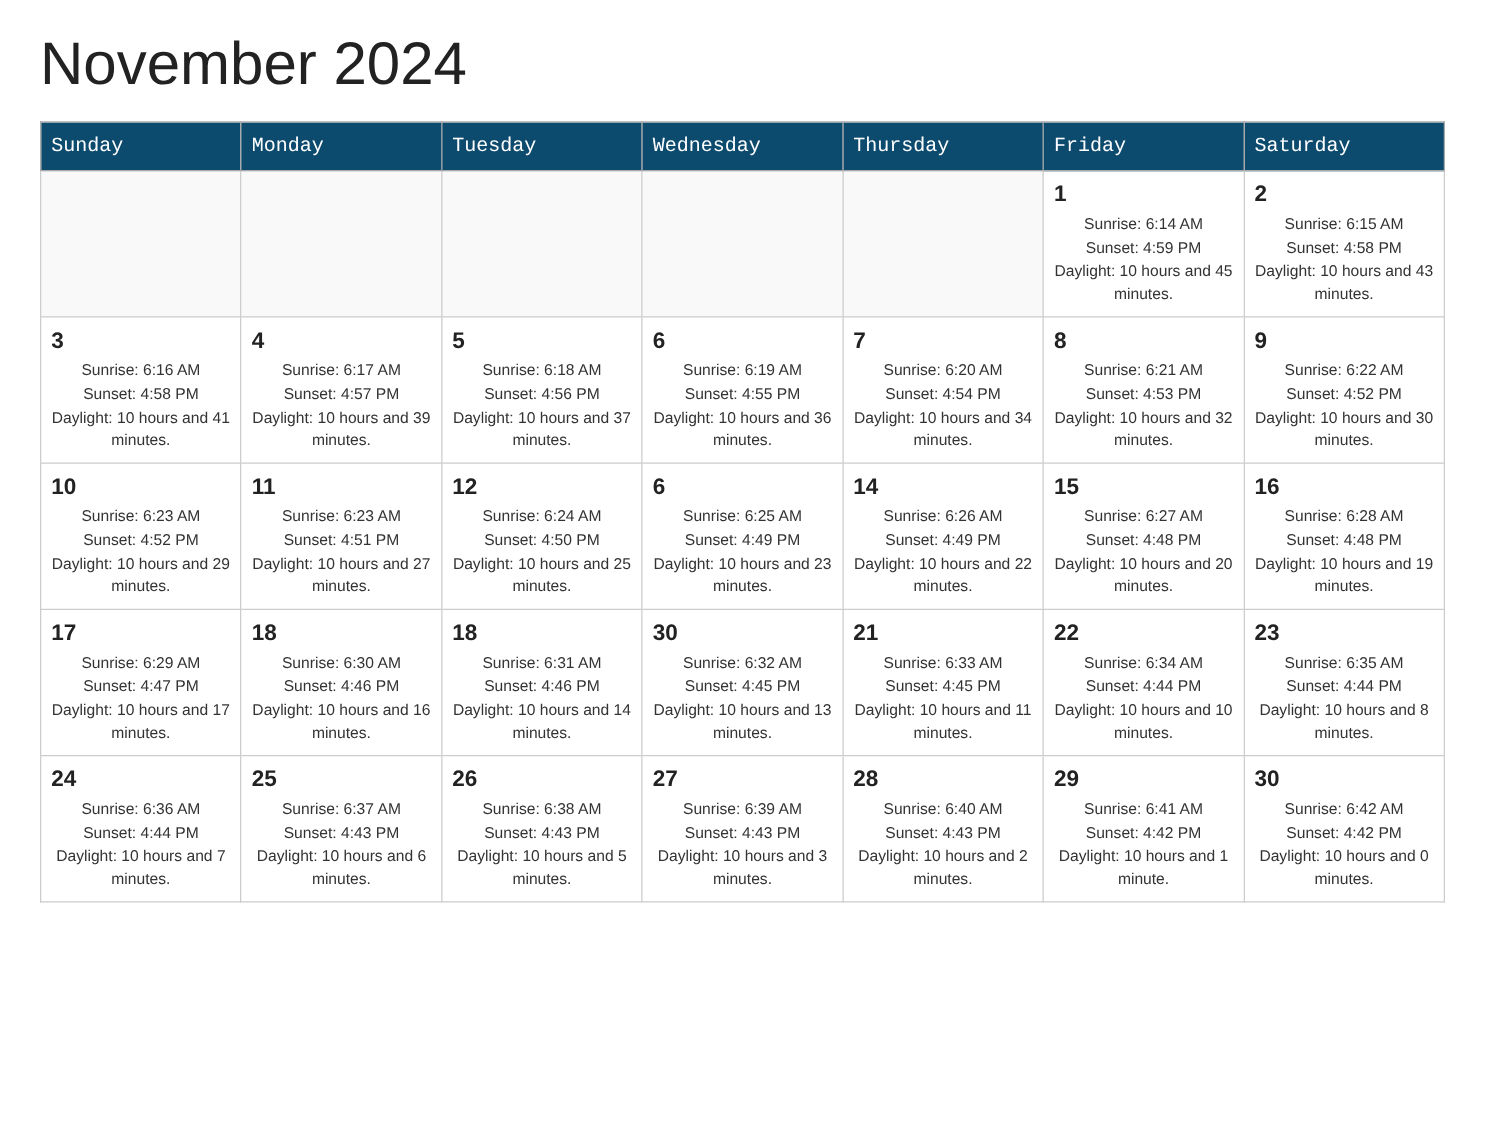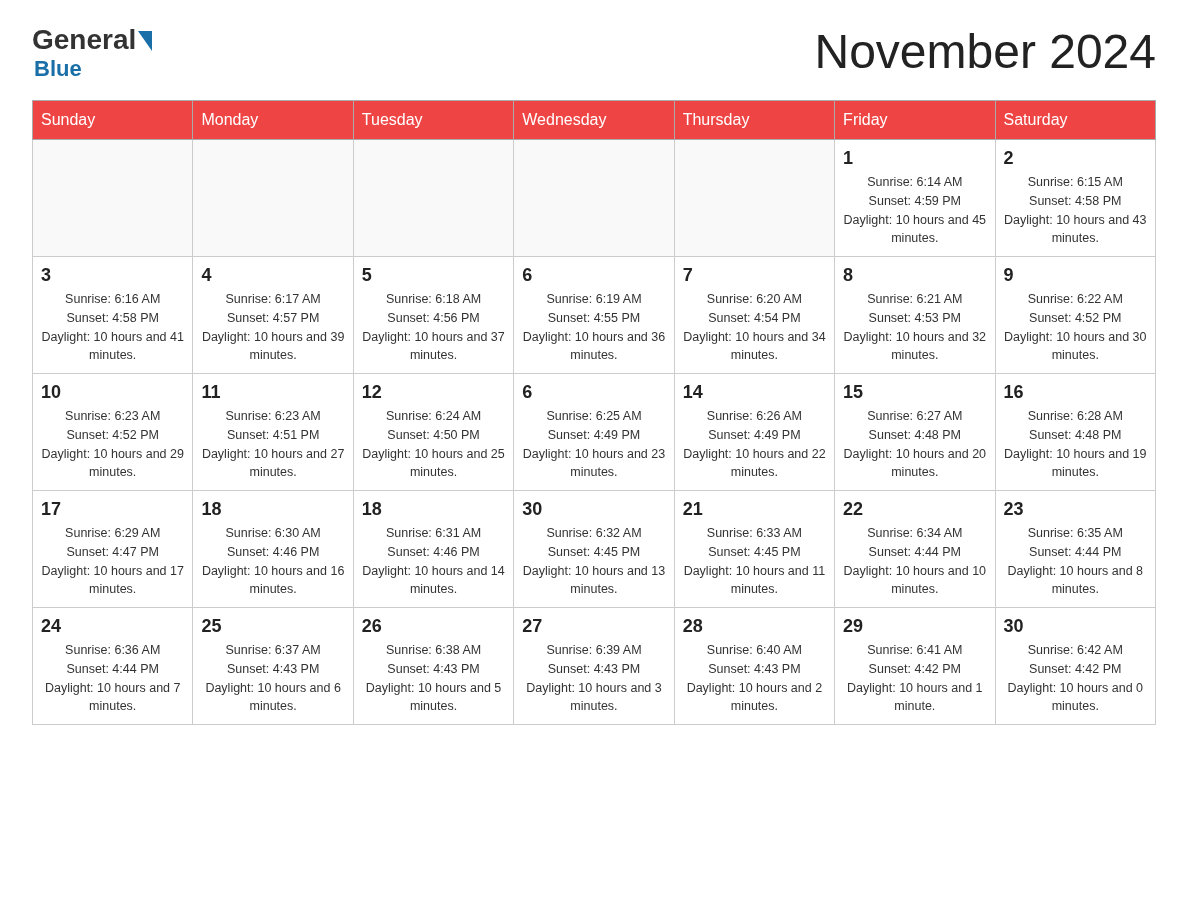--- a/index.html
+++ b/index.html
@@ -56,21 +56,22 @@
       font-size: 22px;
       font-weight: normal;
       color: #555;
     }
     .calendar {
       width: 100%;
       border-collapse: collapse;
       border: 1px solid #aaa;
     }
     .calendar thead tr {
-      background-color: #ef4444;
+      background-color: #0c4a6e;
+      font-family: Liberation Mono, monospace;
     }
     .calendar thead th {
       color: #fff;
       font-size: 16px;
       font-weight: normal;
       padding: 10px 8px;
       text-align: left;
       border: 1px solid #aaa;
     }
     .calendar tbody td {
@@ -99,27 +100,20 @@
       background: #f9f9f9;
     }
     .week-row td {
       border-top: 2px solid #1a6fa8;
     }
   </style>
 </head>
 <body>
 
 <div class="header-row">
-  <div class="logo">
-    <div class="logo-top">
-      <span>General</span>
-      <span class="blue-arrow"></span>
-    </div>
-    <div class="logo-bottom">Blue</div>
-  </div>
   <div class="title-section">
     <h1>November 2024</h1>
   </div>
 </div>
 
 <table class="calendar">
   <thead>
     <tr>
 
     <th>Sunday</th>

